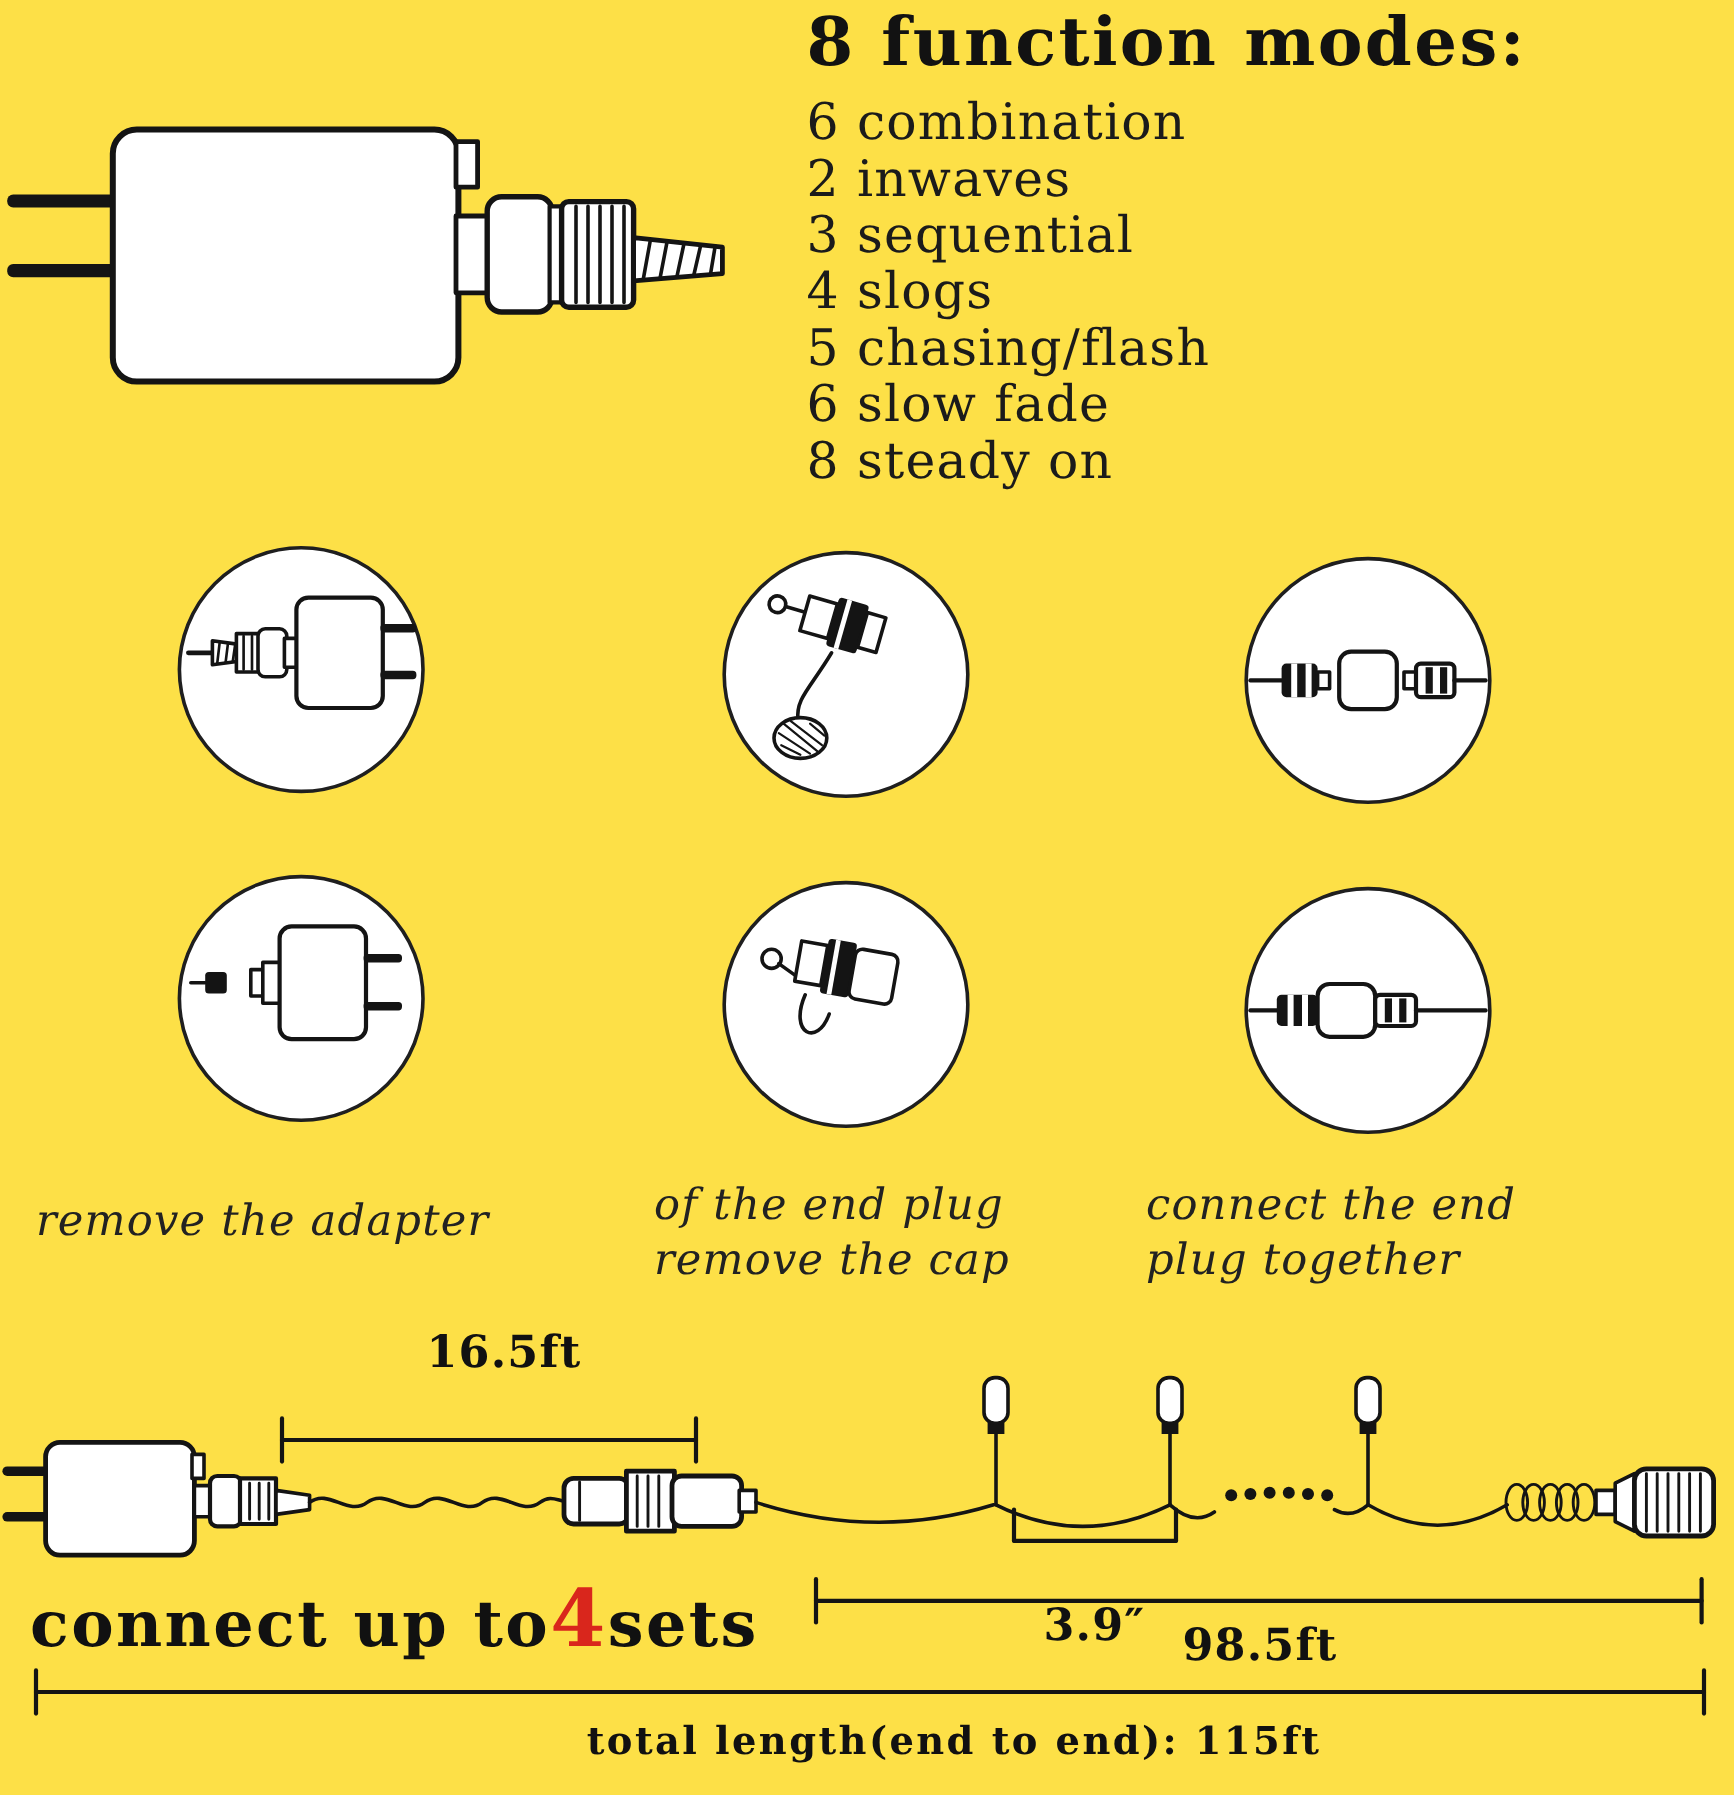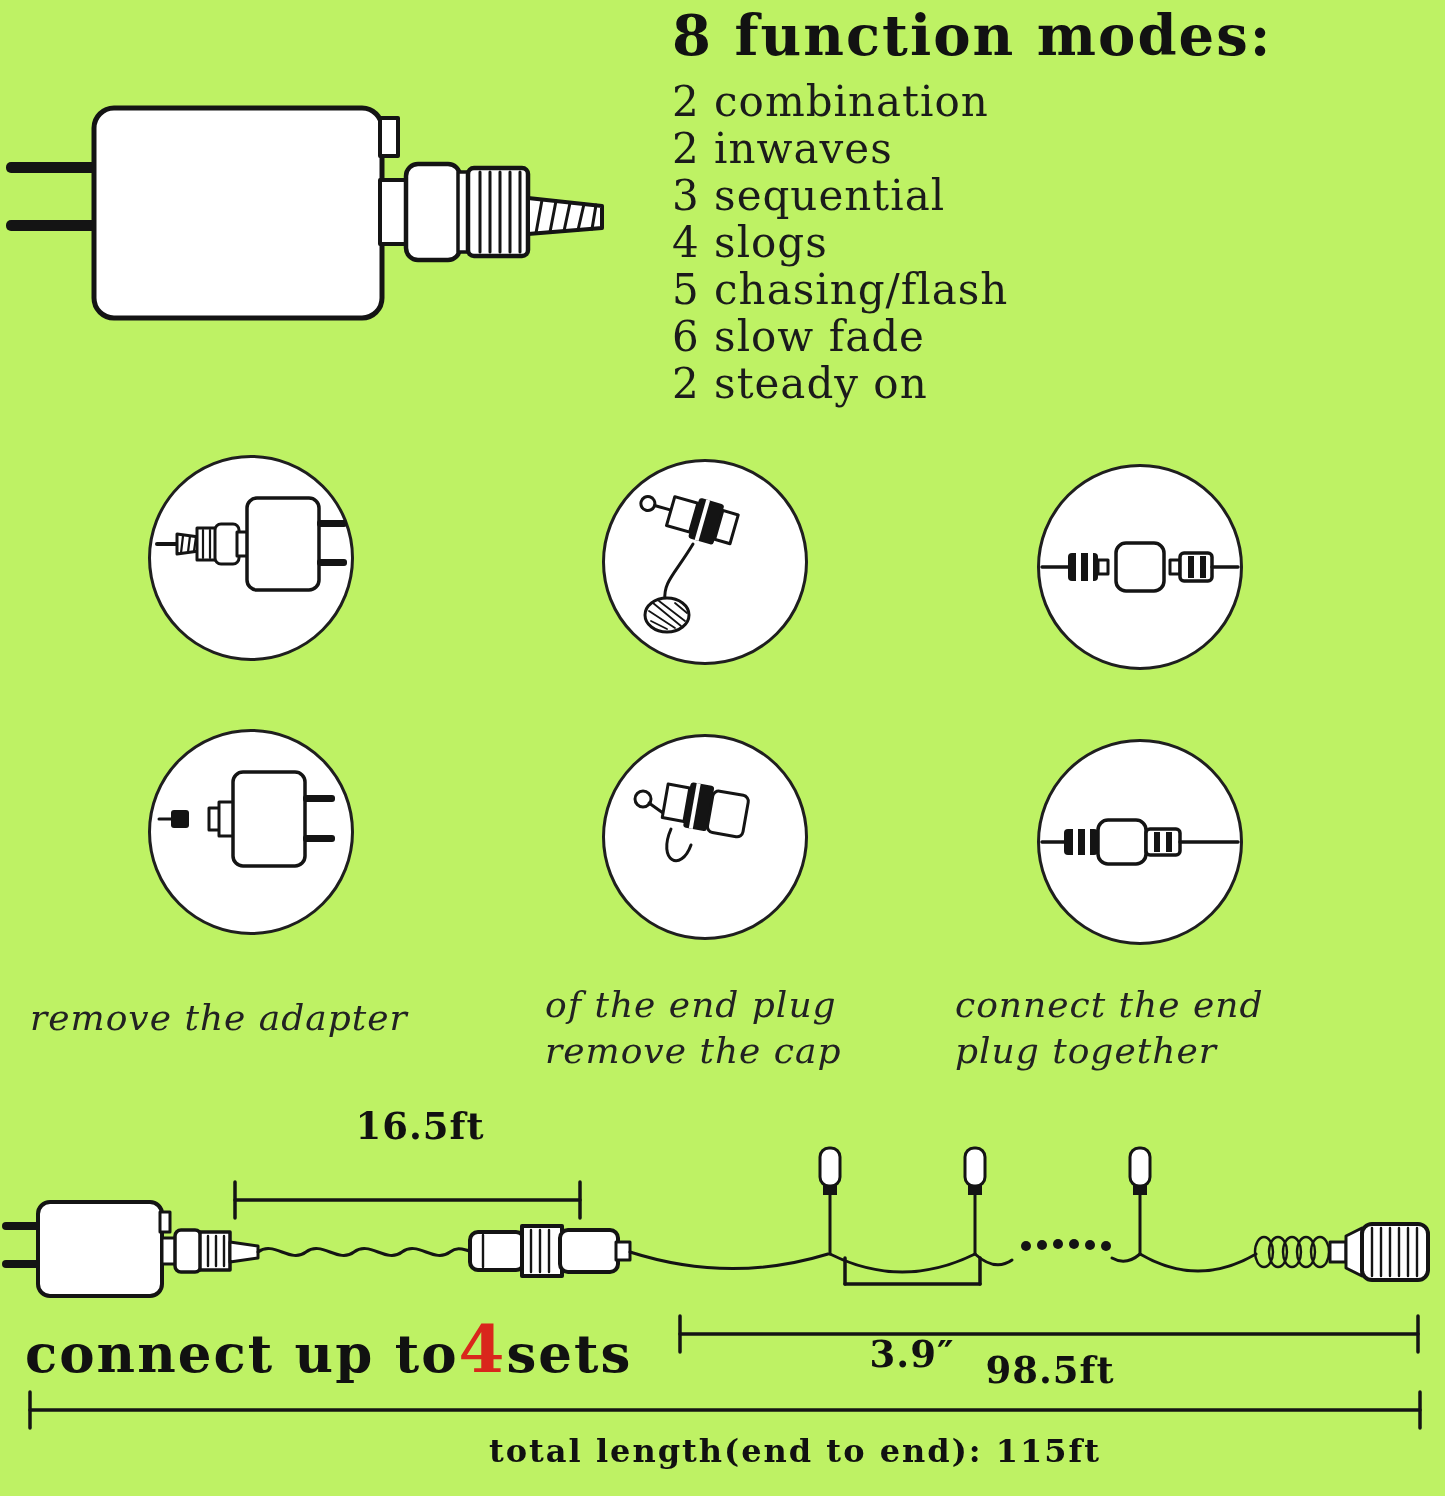--- a/index.html
+++ b/index.html
@@ -1,20 +1,20 @@
 <!DOCTYPE html>
 <html><head>
 <meta charset="utf-8">
 <style>
   html, body { margin: 0; padding: 0; background: #ffffff; }
   .page {
     position: relative;
     width: 1445px;
     height: 1496px;
-    background: #bef264;
+    background: #fde047;
     overflow: hidden;
     font-family: "DejaVu Serif", "Liberation Serif", serif;
     color: #151515;
   }
   .abs { position: absolute; }
 
   
   .modes { position: absolute; left: 672px; top: 2px; width: 740px; }
   .modes h1 {
     margin: 0 0 10px 0;
@@ -95,27 +95,27 @@
       <rect x="452" y="72" width="12" height="80" fill="#ffffff" stroke-width="3.5"></rect>
       <rect x="462" y="68" width="60" height="88" rx="6" fill="#ffffff" stroke-width="4.5"></rect>
       <path d="M474 72 L474 152 M484 72 L484 152 M494 72 L494 152 M504 72 L504 152 M514 72 L514 152" stroke-width="3"></path>
       <path d="M522 98 L596 106 L596 128 L522 134 Z" fill="#ffffff" stroke-width="4"></path>
       <path d="M536 100 L530 133 M550 101 L544 132 M564 103 L558 131 M578 104 L572 130 M590 105 L586 129" stroke-width="3"></path>
     </g>
   </svg>
 
   <div class="modes">
     <h1>8 function modes:</h1>
-    <div class="mode">2 combination</div>
+    <div class="mode">6 combination</div>
     <div class="mode">2 inwaves</div>
     <div class="mode">3 sequential</div>
     <div class="mode">4 slogs</div>
     <div class="mode">5 chasing/flash</div>
     <div class="mode">6 slow fade</div>
-    <div class="mode">2 steady on</div>
+    <div class="mode">8 steady on</div>
   </div>
 
   <div class="circle" style="left:148px; top:455px;">
     <svg viewBox="0 0 200 200">
       <g stroke="#141414" fill="none" stroke-linecap="round" stroke-linejoin="round">
         <line x1="6" y1="86" x2="26" y2="86" stroke-width="4"></line>
         <path d="M26 76 L48 79 L48 93 L26 96 Z" fill="#ffffff" stroke-width="3"></path>
         <path d="M32 78 L30 95 M39 78 L37 94 M45 79 L43 93" stroke-width="2.2"></path>
         <rect x="46" y="70" width="20" height="32" fill="#ffffff" stroke-width="3"></rect>
         <path d="M52 72 L52 100 M59 72 L59 100" stroke-width="2.2"></path>

